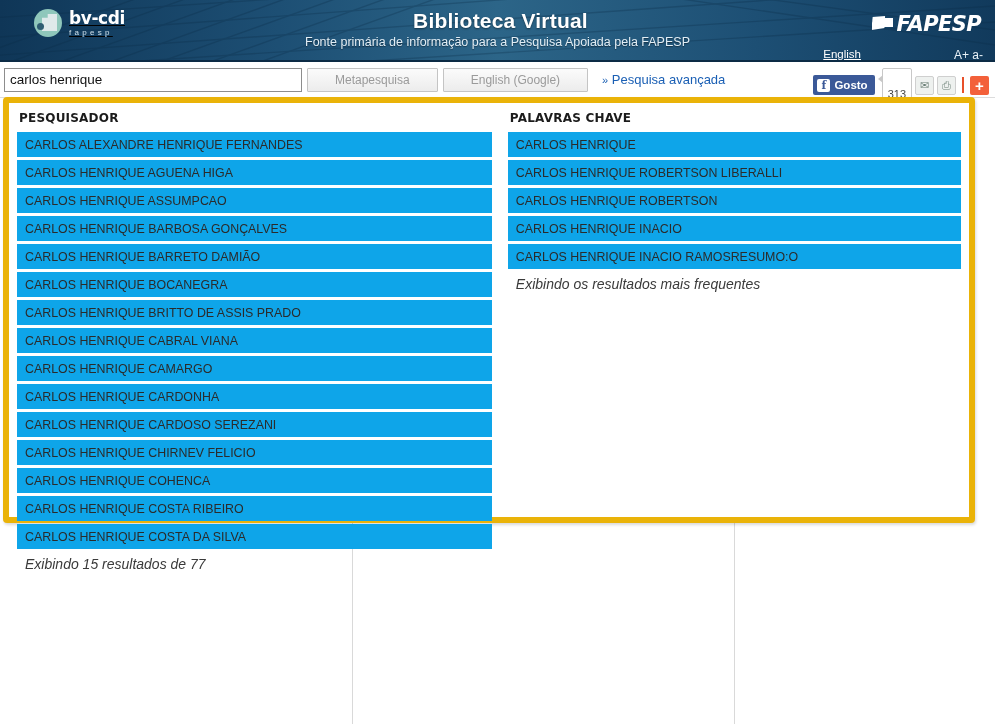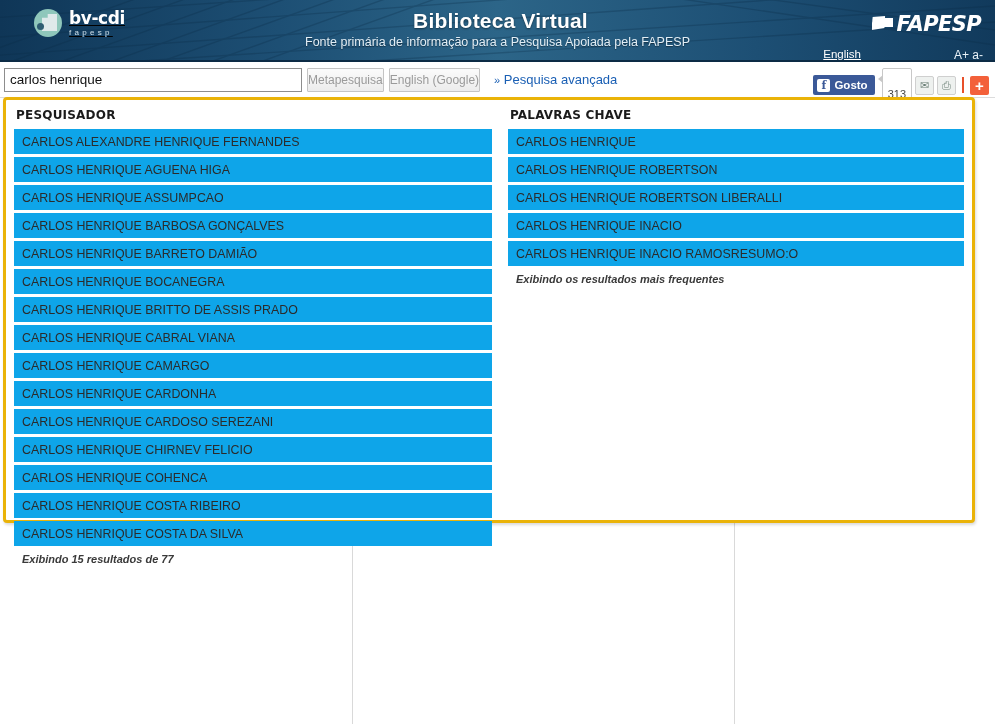--- a/index.html
+++ b/index.html
@@ -104,21 +104,21 @@
     border: 1px solid #8d8d8d;
     font-size: 13.5px; font-family: "Liberation Sans", sans-serif;
     padding: 2px 5px; color: #111; outline: none;
     background: #fff;
   }
   .btn-grey {
     height: 24px; margin-left: 5px;
     border: 1px solid #c4c4c4;
     background: linear-gradient(#fbfbfb,#ececec);
     color: #9a9a9a; font-size: 12px;
-    padding: 0 0; cursor: pointer;
+    padding: 0 27px; cursor: pointer;
     font-family: "Liberation Sans", sans-serif;
     border-radius: 1px;
   }
   .adv-link {
     margin-left: 14px; color: #1a5fb4; font-size: 13px; cursor: pointer;
   }
   .adv-link .chev { color:#1a5fb4; font-size: 11px; }
   .social {
     position: absolute; right: 6px; top: 6px;
     display: flex; align-items: center; gap: 3px;
@@ -156,21 +156,21 @@
     display:flex;align-items:center;justify-content:center;
     font-size: 15px; font-weight:bold; border-radius:2px; cursor:pointer;
     line-height:1;
   }
 
   
   .dropdown {
     position: absolute; left: 3px; top: 97px;
     width: 972px; height: 426px;
     background: #ffffff;
-    border: 3px solid #eab308;
+    border: 6px solid #eab308;
     border-radius: 4px;
     box-shadow: 1px 2px 3px rgba(0,0,0,.15);
     z-index: 50;
     display: flex;
     padding: 6px 0 0 0;
   }
   .dd-col { padding: 0 8px; }
   .dd-col.left { width: 497px; }
   .dd-col.right { width: 475px; }
   .dd-head {
@@ -180,23 +180,22 @@
   }
   .dd-item {
     background: #0ea5e9;
     font-size: 12.4px; color: #2b2b2b;
     padding: 6px 8px 5px 8px;
     margin-bottom: 3px;
     cursor: pointer;
     white-space: nowrap; overflow: hidden;
   }
   .dd-note {
-    font-size: 11px; font-style: italic; color: #3a3a3a;
+    font-size: 14px; font-style: italic; color: #3a3a3a;
     padding: 4px 8px 0 8px;
-    font-weight: bold;
   }
 
   
   .body-area {
     position: absolute; left: 0; top: 98px; width: 995px; height: 626px;
     background: #ffffff;
   }
   .cols {
     position: absolute; left: 0; top: 0; width: 995px; height: 626px;
     display: flex;
@@ -361,22 +360,22 @@
       <div class="dd-item">CARLOS HENRIQUE CHIRNEV FELICIO</div>
       <div class="dd-item">CARLOS HENRIQUE COHENCA</div>
       <div class="dd-item">CARLOS HENRIQUE COSTA RIBEIRO</div>
       <div class="dd-item">CARLOS HENRIQUE COSTA DA SILVA</div>
       <div class="dd-note">Exibindo 15 resultados de 77</div>
     </div>
 
     <div class="dd-col right">
       <div class="dd-head">PALAVRAS CHAVE</div>
       <div class="dd-item">CARLOS HENRIQUE</div>
+      <div class="dd-item">CARLOS HENRIQUE ROBERTSON LIBERALLI</div>
       <div class="dd-item">CARLOS HENRIQUE ROBERTSON</div>
-      <div class="dd-item">CARLOS HENRIQUE ROBERTSON LIBERALLI</div>
       <div class="dd-item">CARLOS HENRIQUE INACIO</div>
       <div class="dd-item">CARLOS HENRIQUE INACIO RAMOSRESUMO:O</div>
       <div class="dd-note">Exibindo os resultados mais frequentes</div>
     </div>
 
   </div>
 
 </div>
 
 </body></html>

